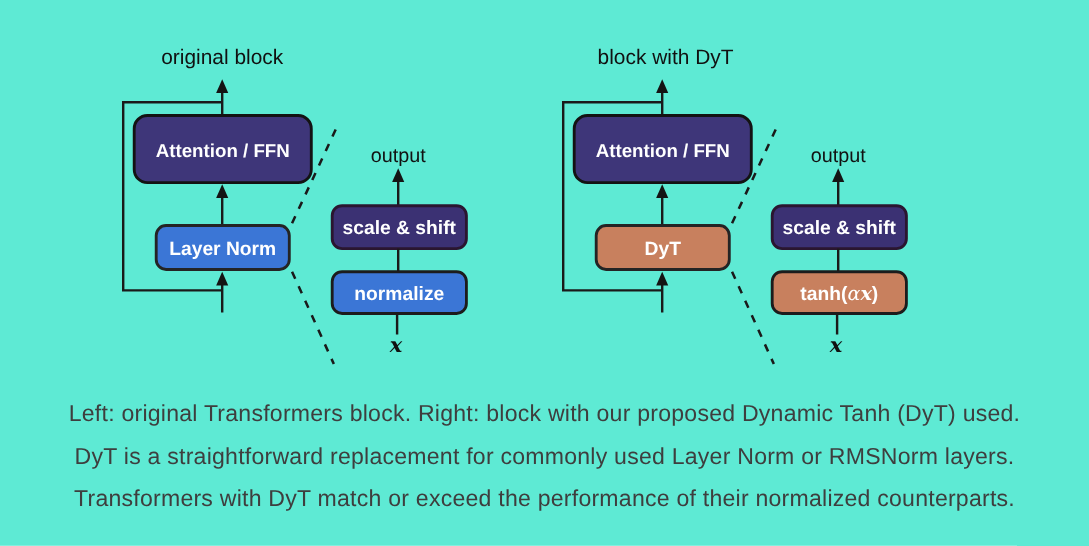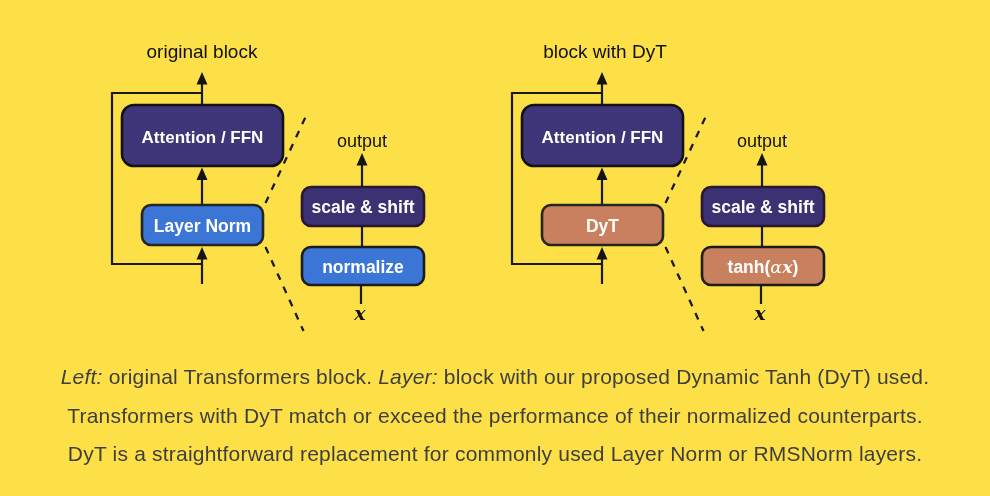--- a/index.html
+++ b/index.html
@@ -21,26 +21,26 @@
   .attn-txt{font-size:17px;font-weight:700;fill:#fff;text-anchor:middle;}
   .boxlabel{font-size:17.5px;font-weight:600;fill:#fff;text-anchor:middle;}
   .plain-txt{font-size:18px;fill:#111;text-anchor:middle;}
   .mathx{font-family:"DejaVu Serif",serif;font-style:italic;font-weight:bold;}
   .alpha{font-family:"DejaVu Serif",serif;font-style:italic;font-weight:normal;}
   .mathx-big{font-family:"DejaVu Serif",serif;font-style:italic;font-weight:bold;font-size:19px;fill:#111;text-anchor:middle;}
 
   .caption{position:absolute;left:0;right:0;top:358px;text-align:center;
            font-size:21px;line-height:38.5px;color:#3E3E3E;letter-spacing:0.2px;}
   .cap-line{white-space:nowrap;}
-  .it{font-style:italic;}
+  .it{}
 </style>
 </head>
 <body>
 
-<div id="stage" style="background: #fde047;">
+<div id="stage" style="background: #5eead4;">
 
 <svg width="990" height="345" viewBox="0 0 990 345">
 
   <g>
     <text class="title-txt" x="202" y="58">original block</text>
 
     <path class="line" d="M 202 93 H 112 V 264 H 202"></path>
 
     <line class="line" x1="202" y1="105" x2="202" y2="82"></line>
     <polygon class="ah" points="202,72 196.5,84.5 207.5,84.5"></polygon>
@@ -116,18 +116,18 @@
 
     <rect class="box-op" x="702" y="247" width="122" height="38" rx="9" fill="#C8805E"></rect>
     <text class="boxlabel" x="763" y="272.5"><tspan>tanh(</tspan><tspan class="alpha">α</tspan><tspan class="mathx">x</tspan><tspan>)</tspan></text>
 
     <line class="line" x1="761" y1="285" x2="761" y2="304"></line>
     <text class="mathx-big" x="760" y="320">x</text>
   </g>
 </svg>
 
   <div class="caption">
-    <div class="cap-line"><span class="it">Left:</span><span> original Transformers block. </span><span class="it">Layer:</span><span> block with our proposed Dynamic Tanh (DyT) used.</span></div>
+    <div class="cap-line"><span class="it">Left:</span><span> original Transformers block. </span><span class="it">Right:</span><span> block with our proposed Dynamic Tanh (DyT) used.</span></div>
+    <div class="cap-line">DyT is a straightforward replacement for commonly used Layer Norm or RMSNorm layers.</div>
     <div class="cap-line">Transformers with DyT match or exceed the performance of their normalized counterparts.</div>
-    <div class="cap-line">DyT is a straightforward replacement for commonly used Layer Norm or RMSNorm layers.</div>
   </div>
 
 </div>
 
 </body></html>

